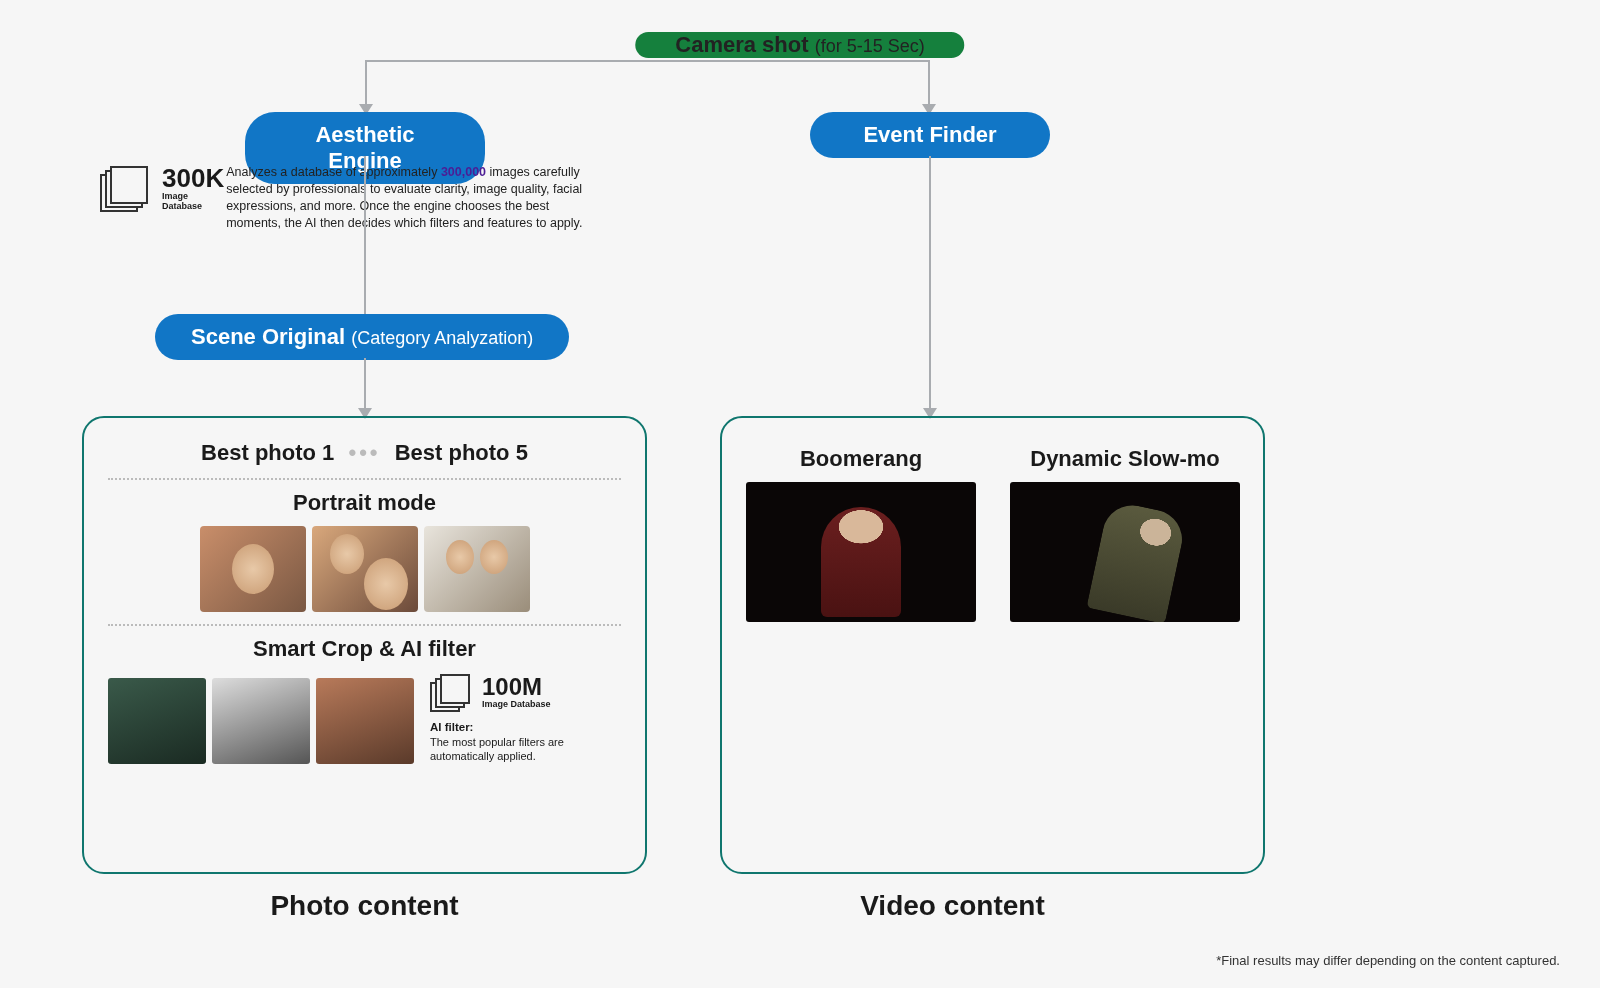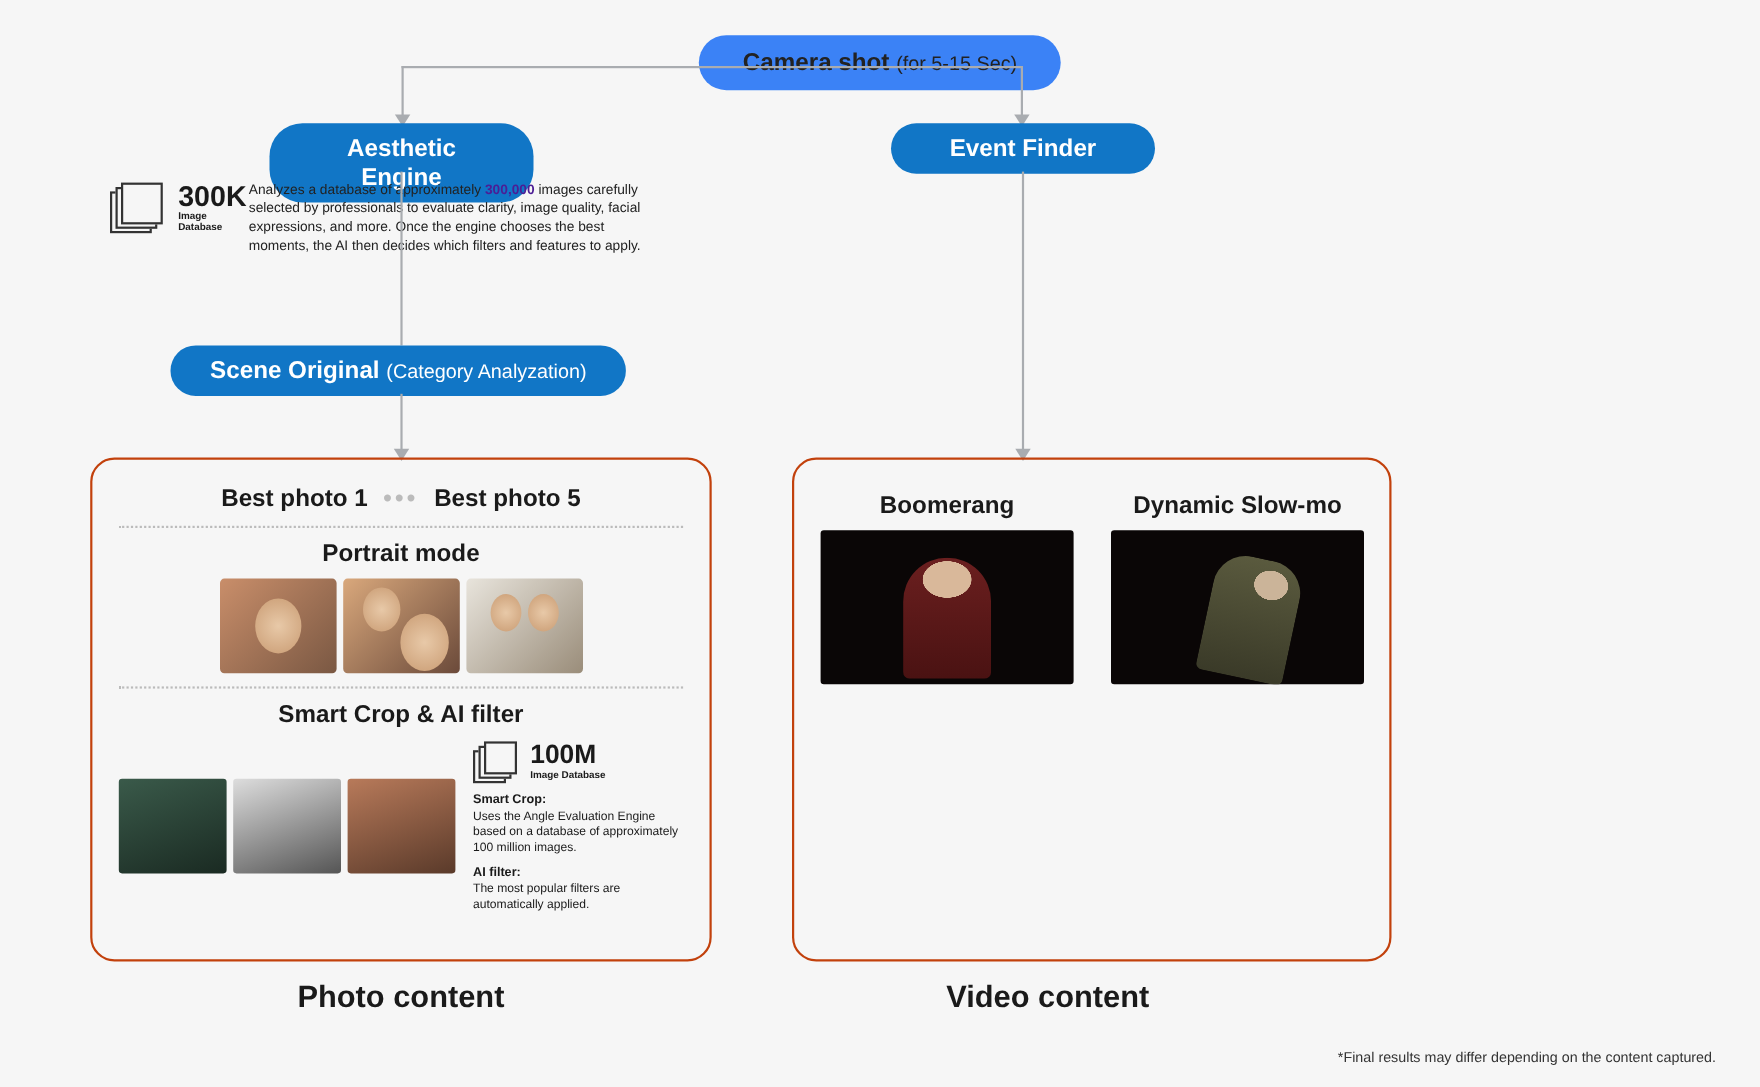--- a/index.html
+++ b/index.html
@@ -9,23 +9,23 @@
     width: 1600px;
     height: 988px;
     position: relative;
     color: #1a1a1a;
   }
   .top-pill {
     position: absolute;
     left: 50%;
     transform: translateX(-50%);
     top: 32px;
-    background: #3b82f6;
+    background: #15803d;
     border-radius: 32px;
-    padding: 12px 40px;
+    padding: 0 40px;
     font-size: 22px;
     font-weight: 600;
     color: #222;
   }
   .top-pill .sub { font-weight: 400; font-size: 18px; }
   .arrowhead {
     position:absolute; width:0; height:0;
     border-left:7px solid transparent; border-right:7px solid transparent;
     border-top:11px solid #a9acb0;
   }
@@ -64,42 +64,42 @@
   .db-label-big { font-size: 26px; font-weight: 800; line-height:1; }
   .db-label-small { font-size: 9px; font-weight: 600; }
   .ae-text { font-size: 12.5px; line-height: 1.35; color:#222; }
   .ae-text b.highlight { color:#4c1d95; }
   .scene-opt { position:absolute; left: 155px; top: 314px; }
   .conn-v1 { position:absolute; left: 364px; top:156px; width:2px; height:158px; background:#a9acb0;}
   .conn-v2 { position:absolute; left: 364px; top:358px; width:2px; height:56px; background:#a9acb0;}
   .conn-v-right { position:absolute; left: 929px; top:156px; width:2px; height:258px; background:#a9acb0;}
   .panel {
     position:absolute;
-    border:2px solid #c2410c;
+    border:2px solid #0f766e;
     border-radius: 22px;
     background: transparent;
     padding: 18px 24px 22px;
   }
   .panel.photo { left: 82px; top: 416px; width: 565px; height: 458px;}
   .panel.video { left: 720px; top: 416px; width: 545px; height: 458px;}
   .best-row {
     text-align:center; font-size: 22px; font-weight:700; margin-top:4px;
   }
   .best-row .dots { color:#bbb; letter-spacing:3px; margin:0 8px;}
   .dashed { border:none; border-top: 2px dotted #bbb; margin: 12px 0 10px;}
   .section-title { text-align:center; font-size:22px; font-weight:700; margin-bottom:10px;}
   .portrait-row { display:flex; justify-content:center; gap:6px; }
   .portrait-row .img {
     width: 106px; height: 86px; border-radius:4px;
     background: linear-gradient(135deg,#c98e6a,#7a5843);
     position:relative; overflow:hidden;
   }
   .portrait-row .img.two { background: linear-gradient(135deg,#d9a87c,#6b4a3a);}
   .portrait-row .img.three { background: linear-gradient(135deg,#e8e4dc,#9a8d7a);}
-  .smartcrop-row { display:flex; gap:6px; align-items:center; margin-top:4px;}
+  .smartcrop-row { display:flex; gap:6px; align-items:flex-end; margin-top:4px;}
   .smartcrop-row .img {
     width: 98px; height: 86px; border-radius:3px;
     background: linear-gradient(160deg,#3a5a4a,#1a2a22); overflow:hidden; position:relative;
   }
   .smartcrop-row .img.bw { background: linear-gradient(160deg,#ddd,#555);}
   .smartcrop-row .img.selfie { background: linear-gradient(160deg,#b87a5a,#5a3a2a);}
   .sc-right { flex:1; padding-left:10px;}
   .sc-db { display:flex; gap:8px; align-items:center;}
   .sc-db .db-icon{width:44px;height:40px;flex:0 0 44px}
   .sc-db .db-icon .page{width:30px;height:30px}
@@ -234,24 +234,20 @@
           <div class="page p1"></div>
             <div class="page p2"></div>
             <div class="page p3"></div>
         </div>
         <div>
           <div class="db-label-big" style="font-size:24px">100M</div>
           <div class="db-label-small">Image Database</div>
         </div>
       </div>
       <div class="sc-text">
-        <b>Smart Crop:</b>
-        <span>Uses the Angle Evaluation Engine based on a database of approximately 100 million images.</span>
-      </div>
-      <div class="sc-text">
         <b>AI filter:</b>
         <span>The most popular filters are automatically applied.</span>
       </div>
     </div>
   </div>
 </div>
 
 <div class="panel video">
   <div class="video-grid">
     <div class="video-item">

